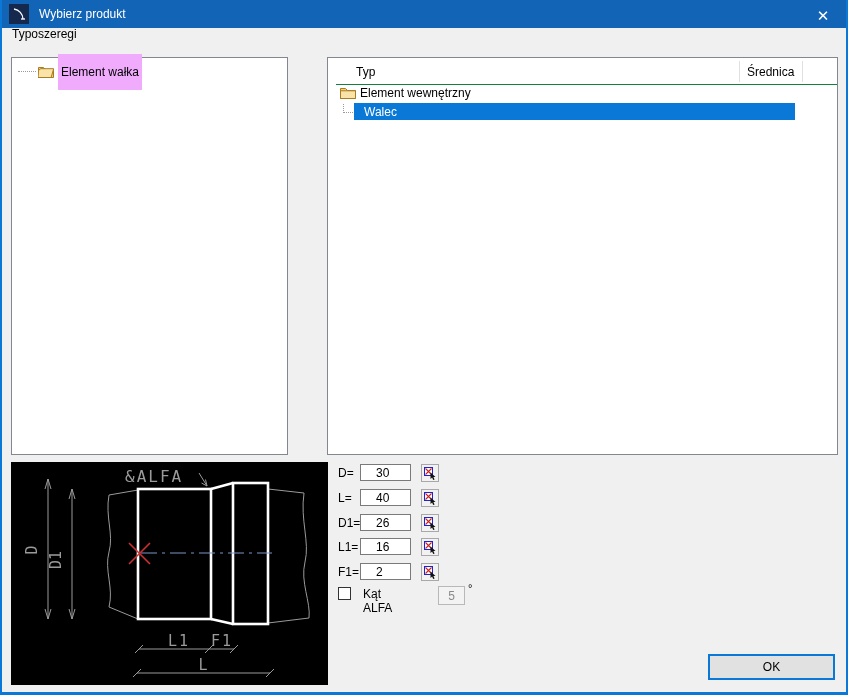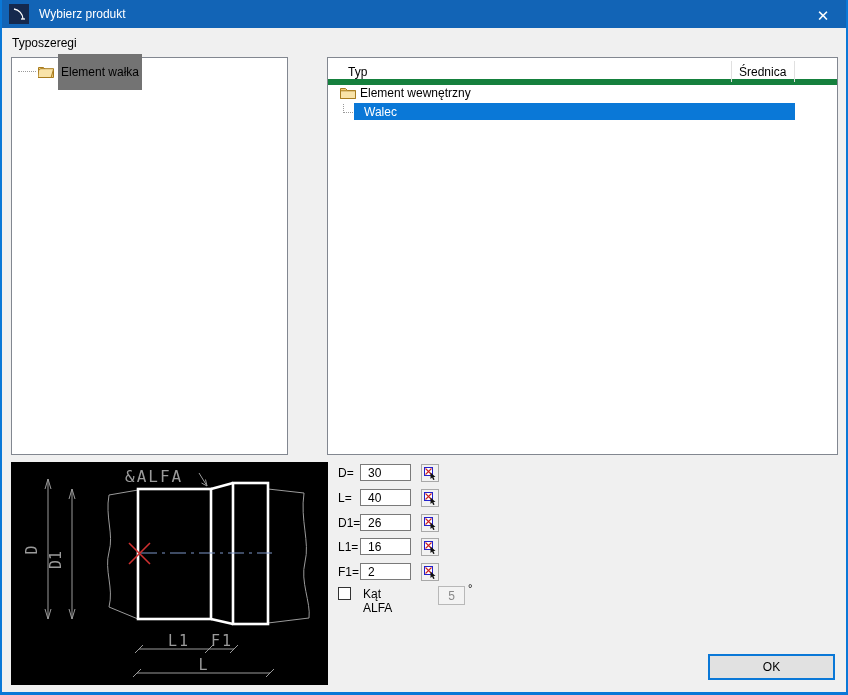--- a/index.html
+++ b/index.html
@@ -25,36 +25,36 @@
     background: #15294e; display: flex; align-items: center; justify-content: center;
   }
   .title-text { color: #fff; margin-left: 10px; font-size: 12px; }
   .close-btn {
     position: absolute; right: 0; top: 0; width: 46px; height: 32px;
     display: flex; align-items: center; justify-content: center;
     color: #fff; font-size: 15px; cursor: default;
   }
 
   
-  .section-label { position: absolute; left: 10px; top: 36px; }
+  .section-label { position: absolute; left: 10px; top: 27px; }
 
   
   .panel { position: absolute; background: #fff; border: 1px solid #828790; }
   .left-panel  { left: 9px;  top: 57px; width: 277px; height: 398px; }
   .right-panel { left: 325px; top: 57px; width: 511px; height: 398px; }
 
   .tree-row { position: absolute; display: flex; align-items: center; height: 17px; }
   .tree-dots { width: 18px; height: 1px; border-top: 1px dotted #9a9a9a; margin-right: 2px; }
   .folder-icon { width: 16px; height: 13px; margin-right: 4px; flex: none; }
-  .node-label-muted { background: #737373; padding: 11px 3px; }
+  .node-label-muted { background: #f0abfc; padding: 11px 3px; }
 
   
   .list-header {
-    position: absolute; left: 0; top: 0; right: 0; height: 27px;
-    border-bottom: 6px solid #15803d; background: #fff;
+    position: absolute; left: 8px; top: 0; right: 0; height: 27px;
+    border-bottom: 1px solid #15803d; background: #fff;
   }
   .col-typ { position: absolute; left: 20px; top: 7px; }
   .col-srednica { position: absolute; left: 411px; top: 7px; }
   .col-sep { position: absolute; top: 3px; width: 1px; height: 21px; background: #e0e0e0; }
   .col-sep.s1 { left: 403px; }
   .col-sep.s2 { left: 466px; }
 
   .list-row-folder { position: absolute; left: 12px; top: 28px; height: 17px; display: flex; }
   .selected-bar {
     position: absolute; left: 26px; top: 45px; width: 441px; height: 17px;
@@ -66,21 +66,21 @@
   
   .preview { position: absolute; left: 9px; top: 462px; width: 317px; height: 223px; background: #000; }
   .cad-text { font-family: "DejaVu Sans Mono", monospace; fill: #9a9a9a; }
 
   
   .form-row { position: absolute; left: 336px; height: 18px; }
   .form-label { position: absolute; left: 0; top: 2px; }
   .form-input {
     position: absolute; left: 22px; top: 0; width: 51px; height: 17px;
     border: 1px solid #7a7a7a; font-family: "Liberation Sans", sans-serif;
-    font-size: 12px; padding-left: 7px; background: #fff;
+    font-size: 12px; padding-left: 15px; background: #fff;
   }
   .pick-btn {
     position: absolute; left: 83px; top: 0; width: 18px; height: 18px;
     background: #f2f2f2; border: 1px solid #a8a8a8; padding: 0;
     display: flex; align-items: center; justify-content: center;
   }
   .alfa-row { position: absolute; left: 336px; top: 586px; height: 18px; }
   .alfa-checkbox {
     position: absolute; left: 0; top: 1px; width: 13px; height: 13px;
     border: 1px solid #333; background: #fff;

